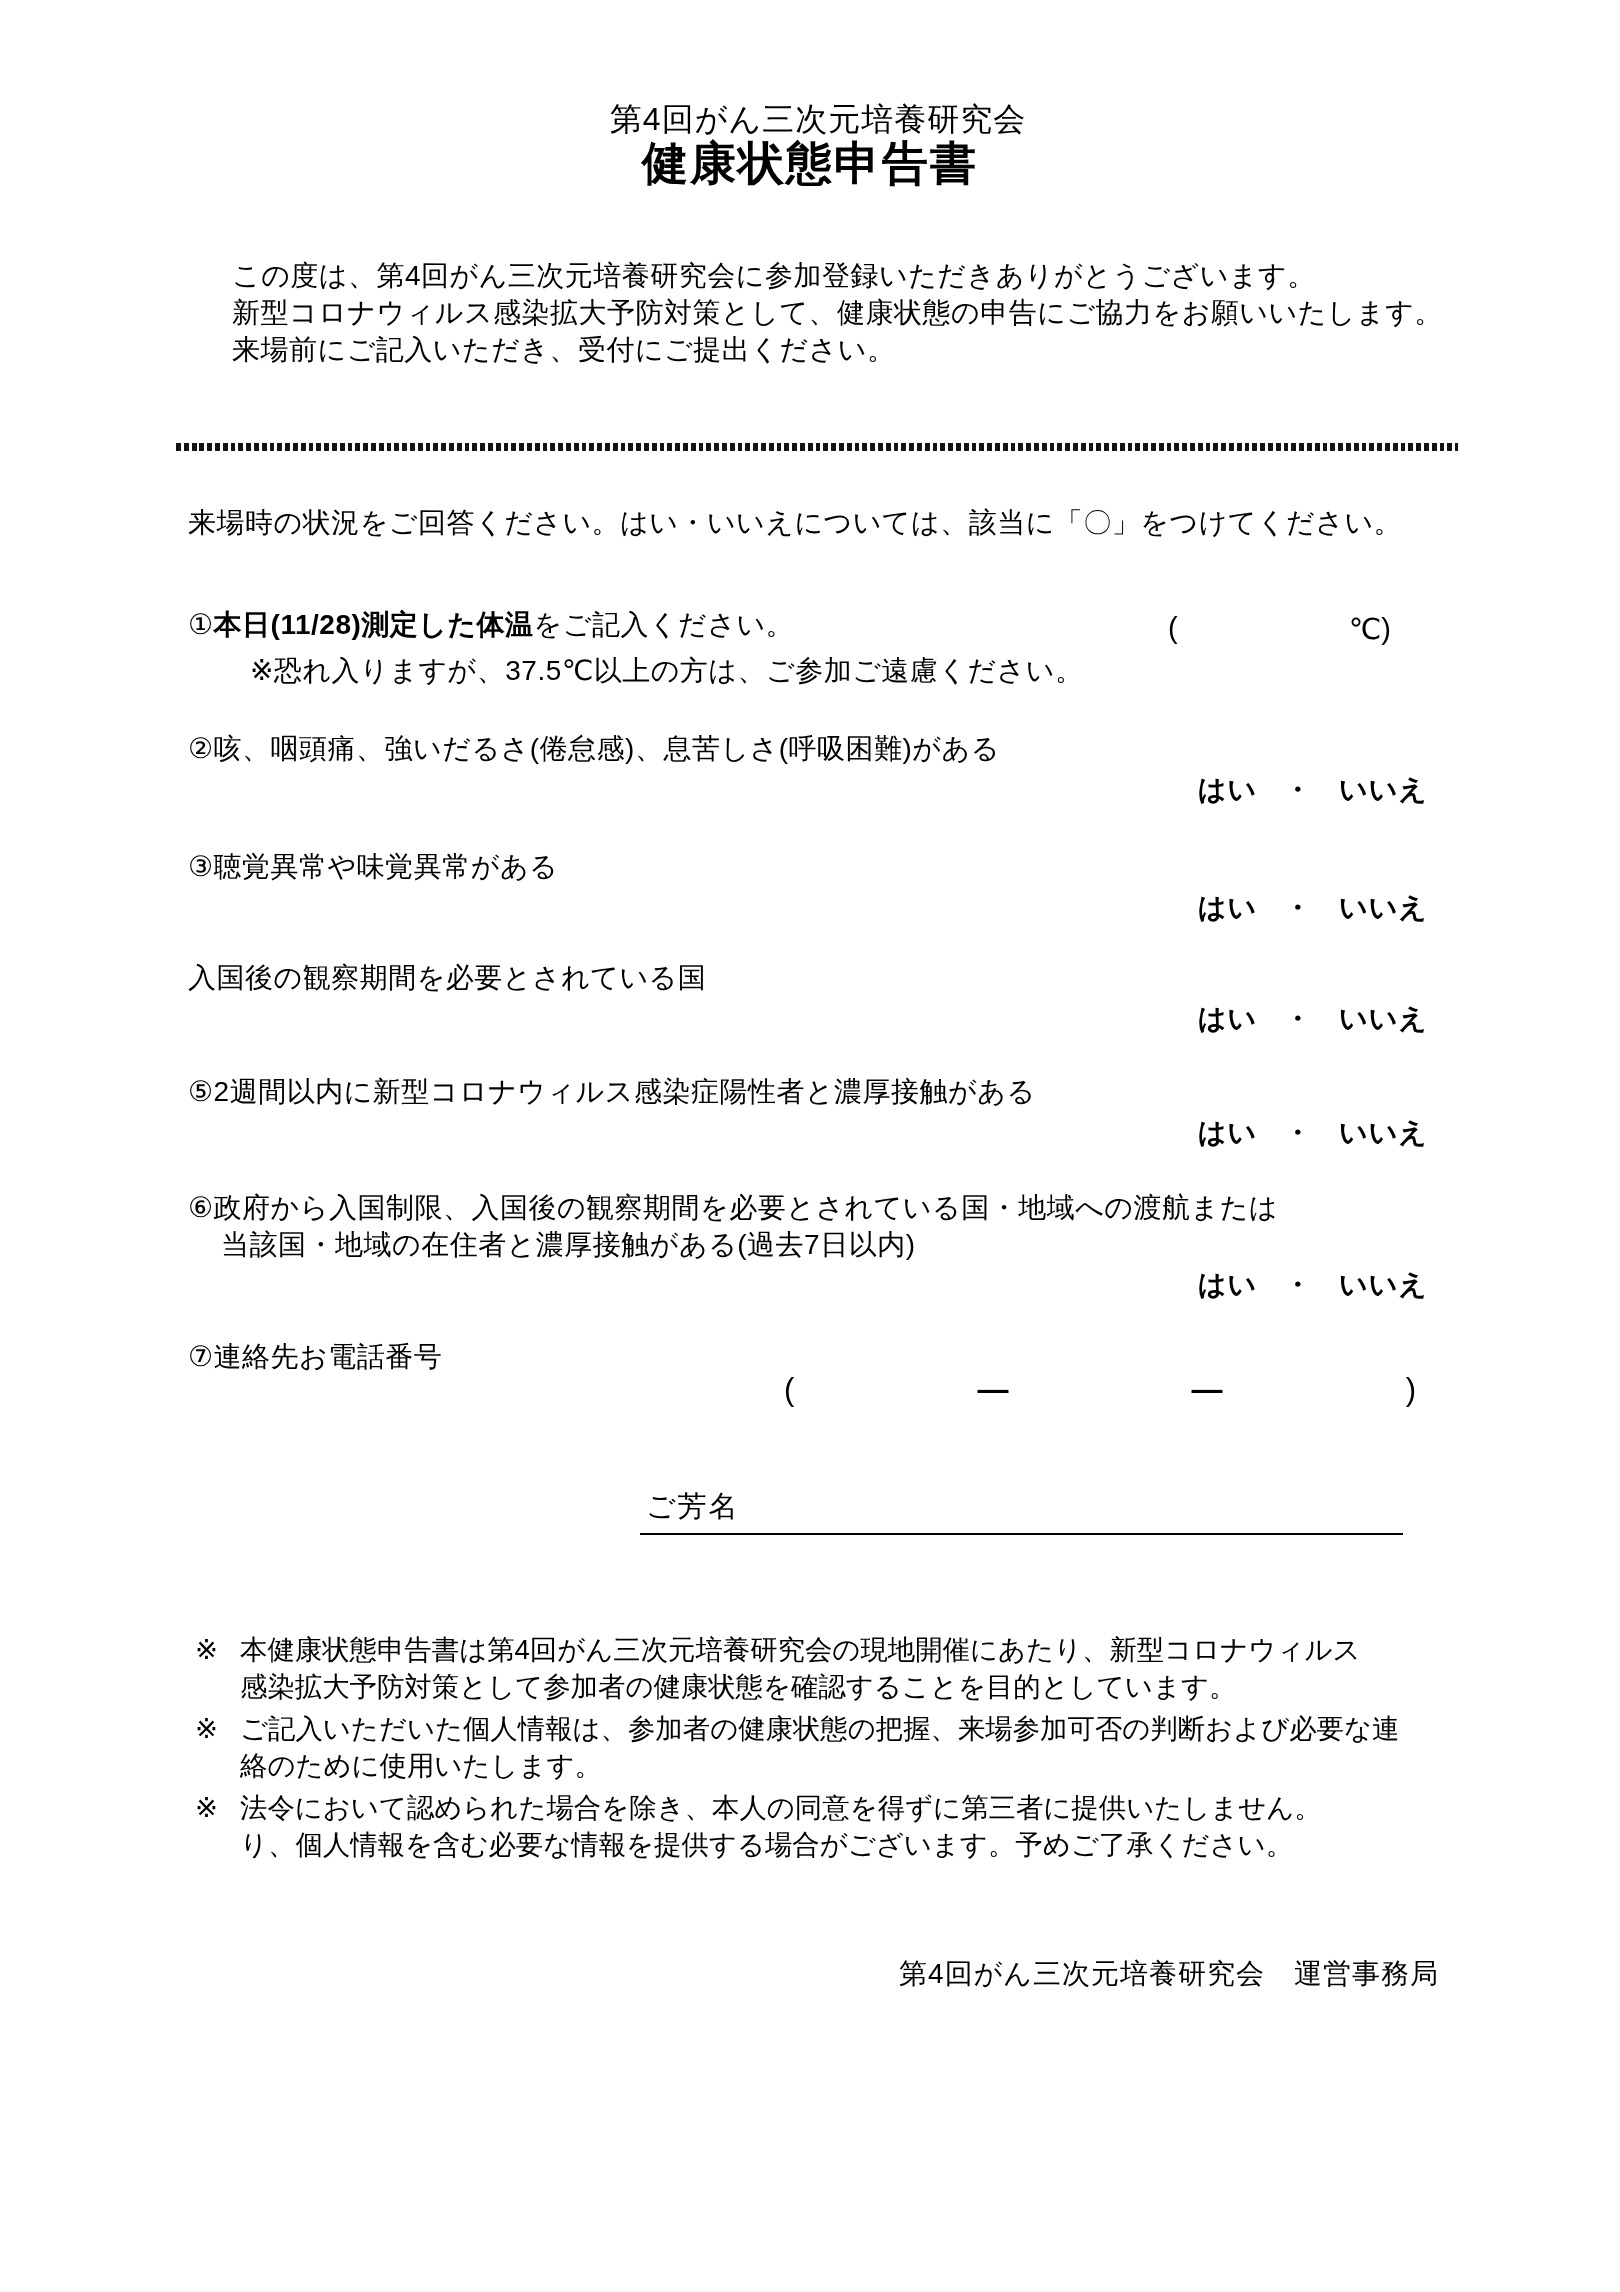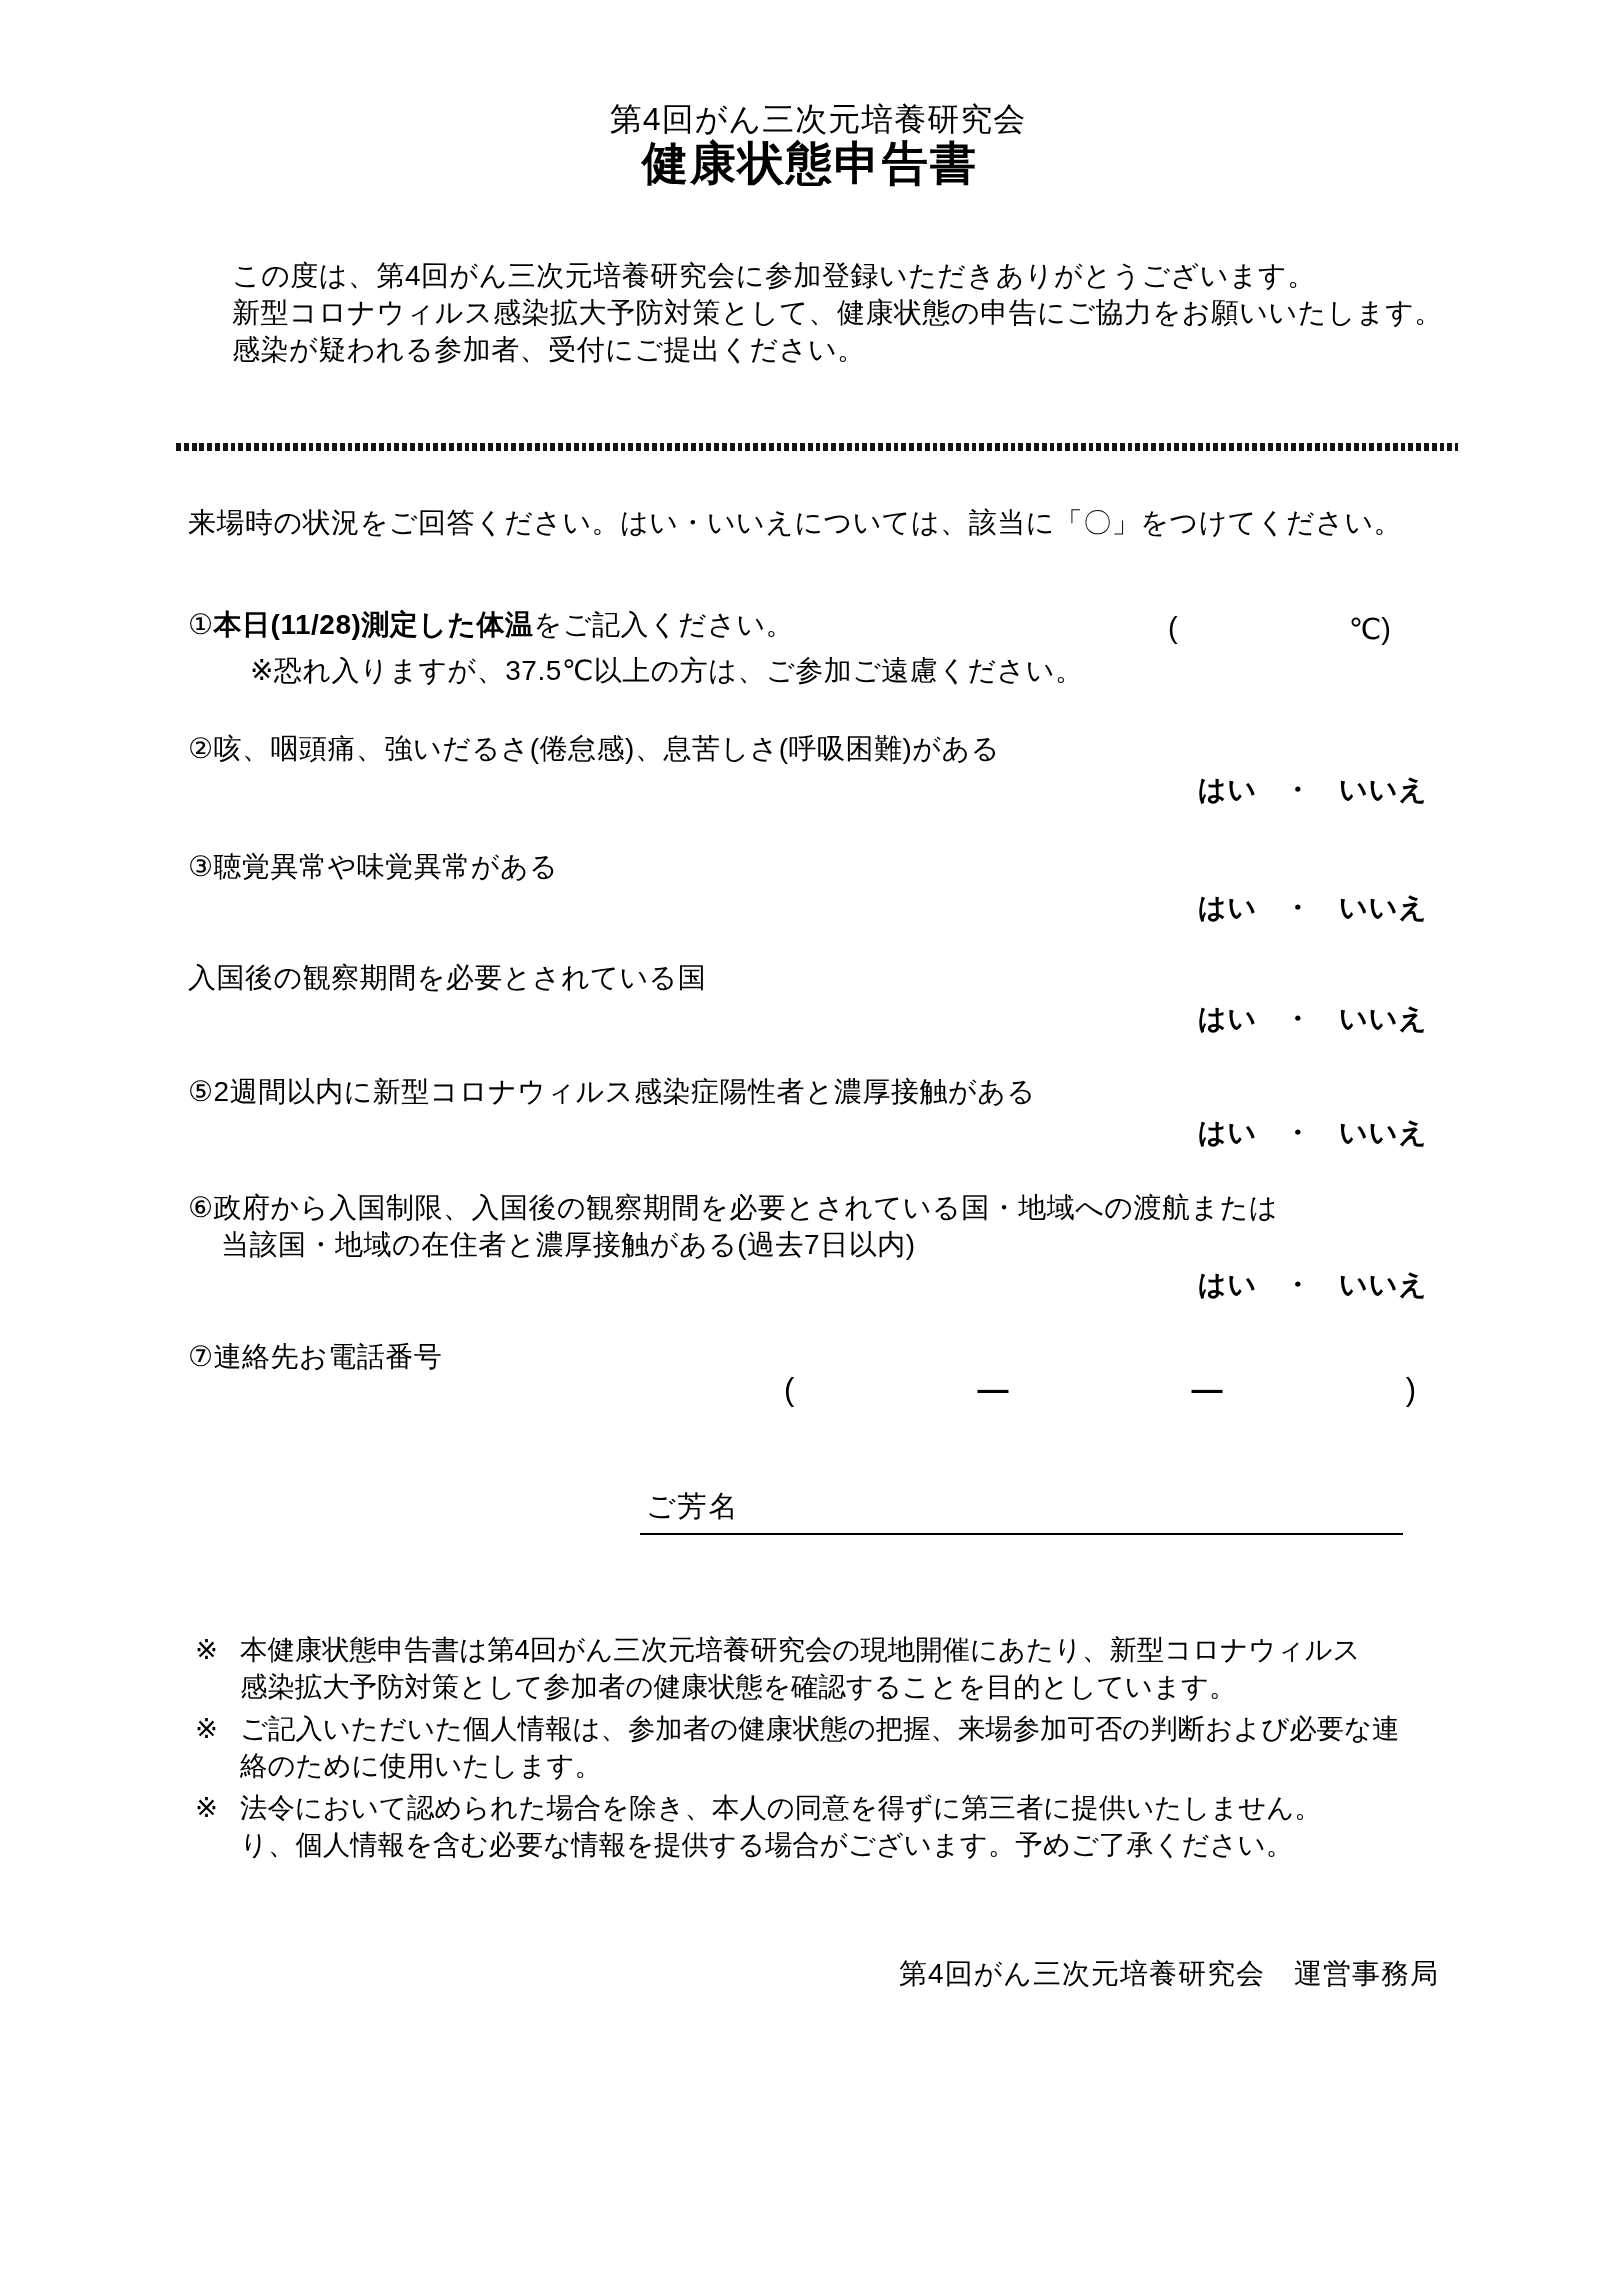--- a/index.html
+++ b/index.html
@@ -43,21 +43,21 @@
 </style>
 </head>
 <body>
 
 <div class="abs event-name">第4回がん三次元培養研究会</div>
 <div class="abs doc-title">健康状態申告書</div>
 
 <div class="abs intro">
   <div>この度は、第4回がん三次元培養研究会に参加登録いただきありがとうございます。</div>
   <div>新型コロナウィルス感染拡大予防対策として、健康状態の申告にご協力をお願いいたします。</div>
-  <div>感染が疑われる参加者、受付にご提出ください。</div>
+  <div>来場前にご記入いただき、受付にご提出ください。</div>
 </div>
 
 <div class="abs dotted-line"></div>
 
 <div class="abs instruction">来場時の状況をご回答ください。はい・いいえについては、該当に「〇」をつけてください。</div>
 
 <div class="abs q q1"><span>①</span><span class="bold">本日(11/28)測定した体温</span><span>をご記入ください。</span></div>
 <div class="abs temp-field">
   <span>(</span>
   <span>℃)</span>

